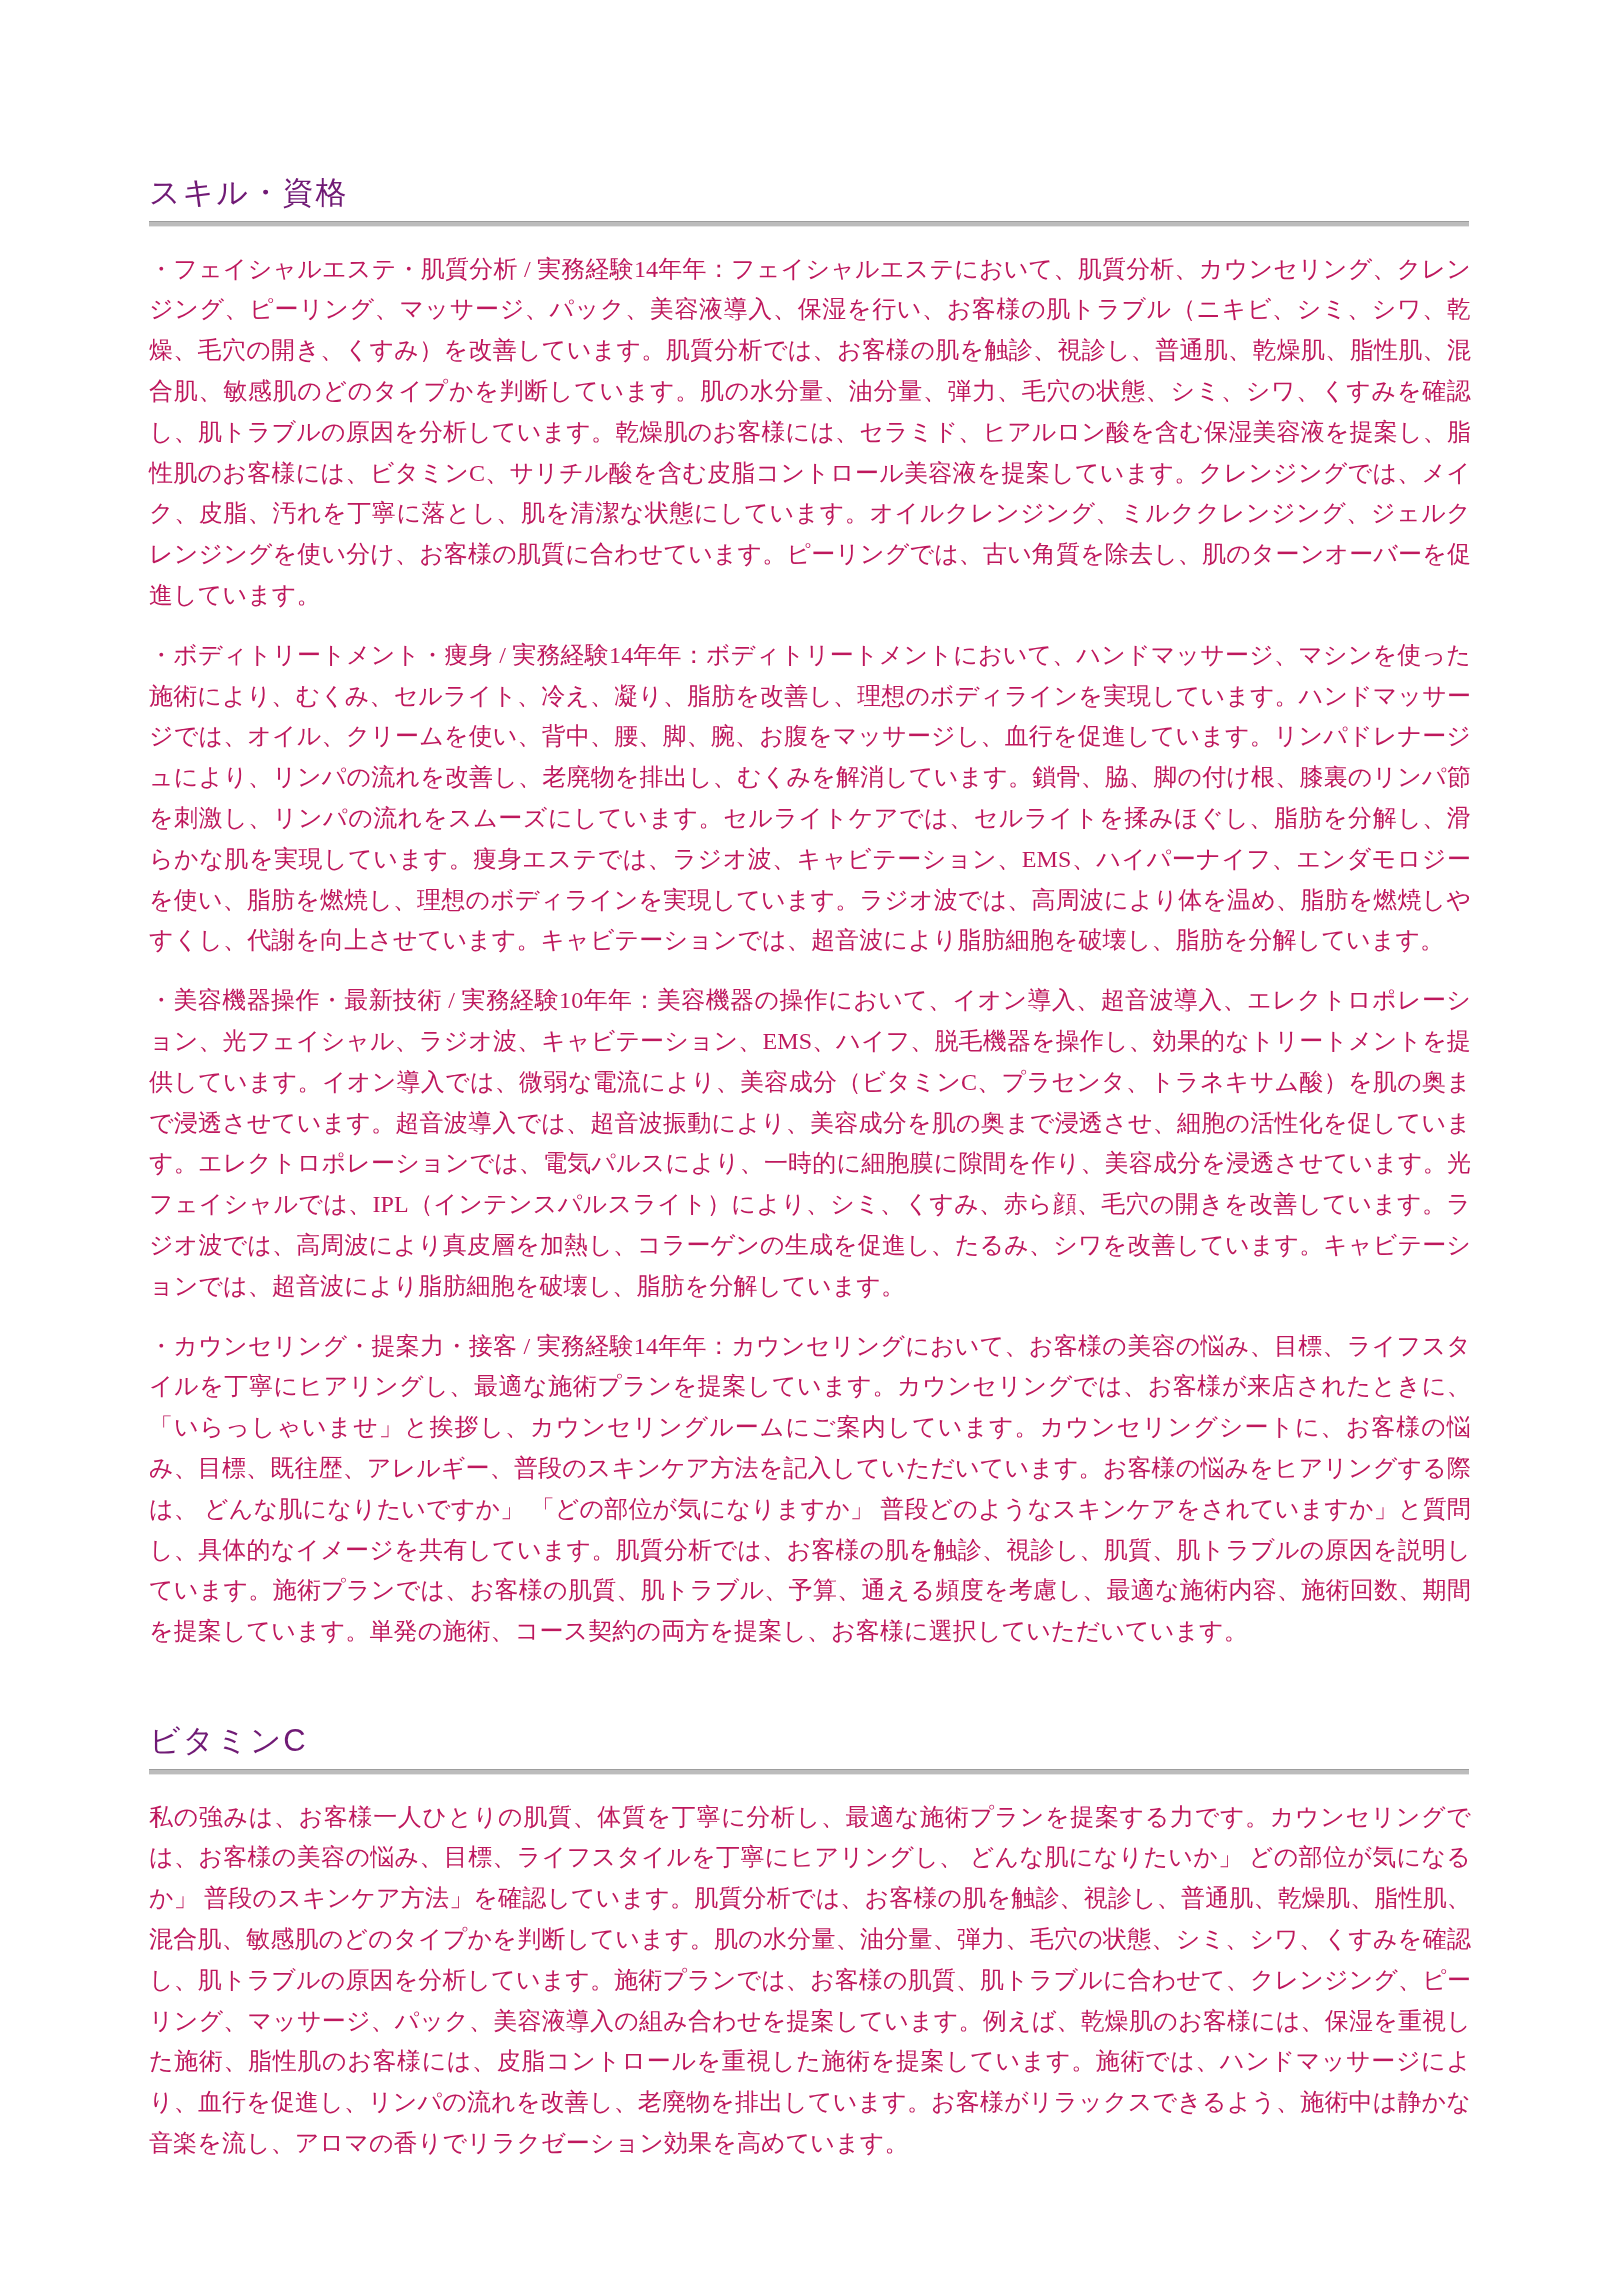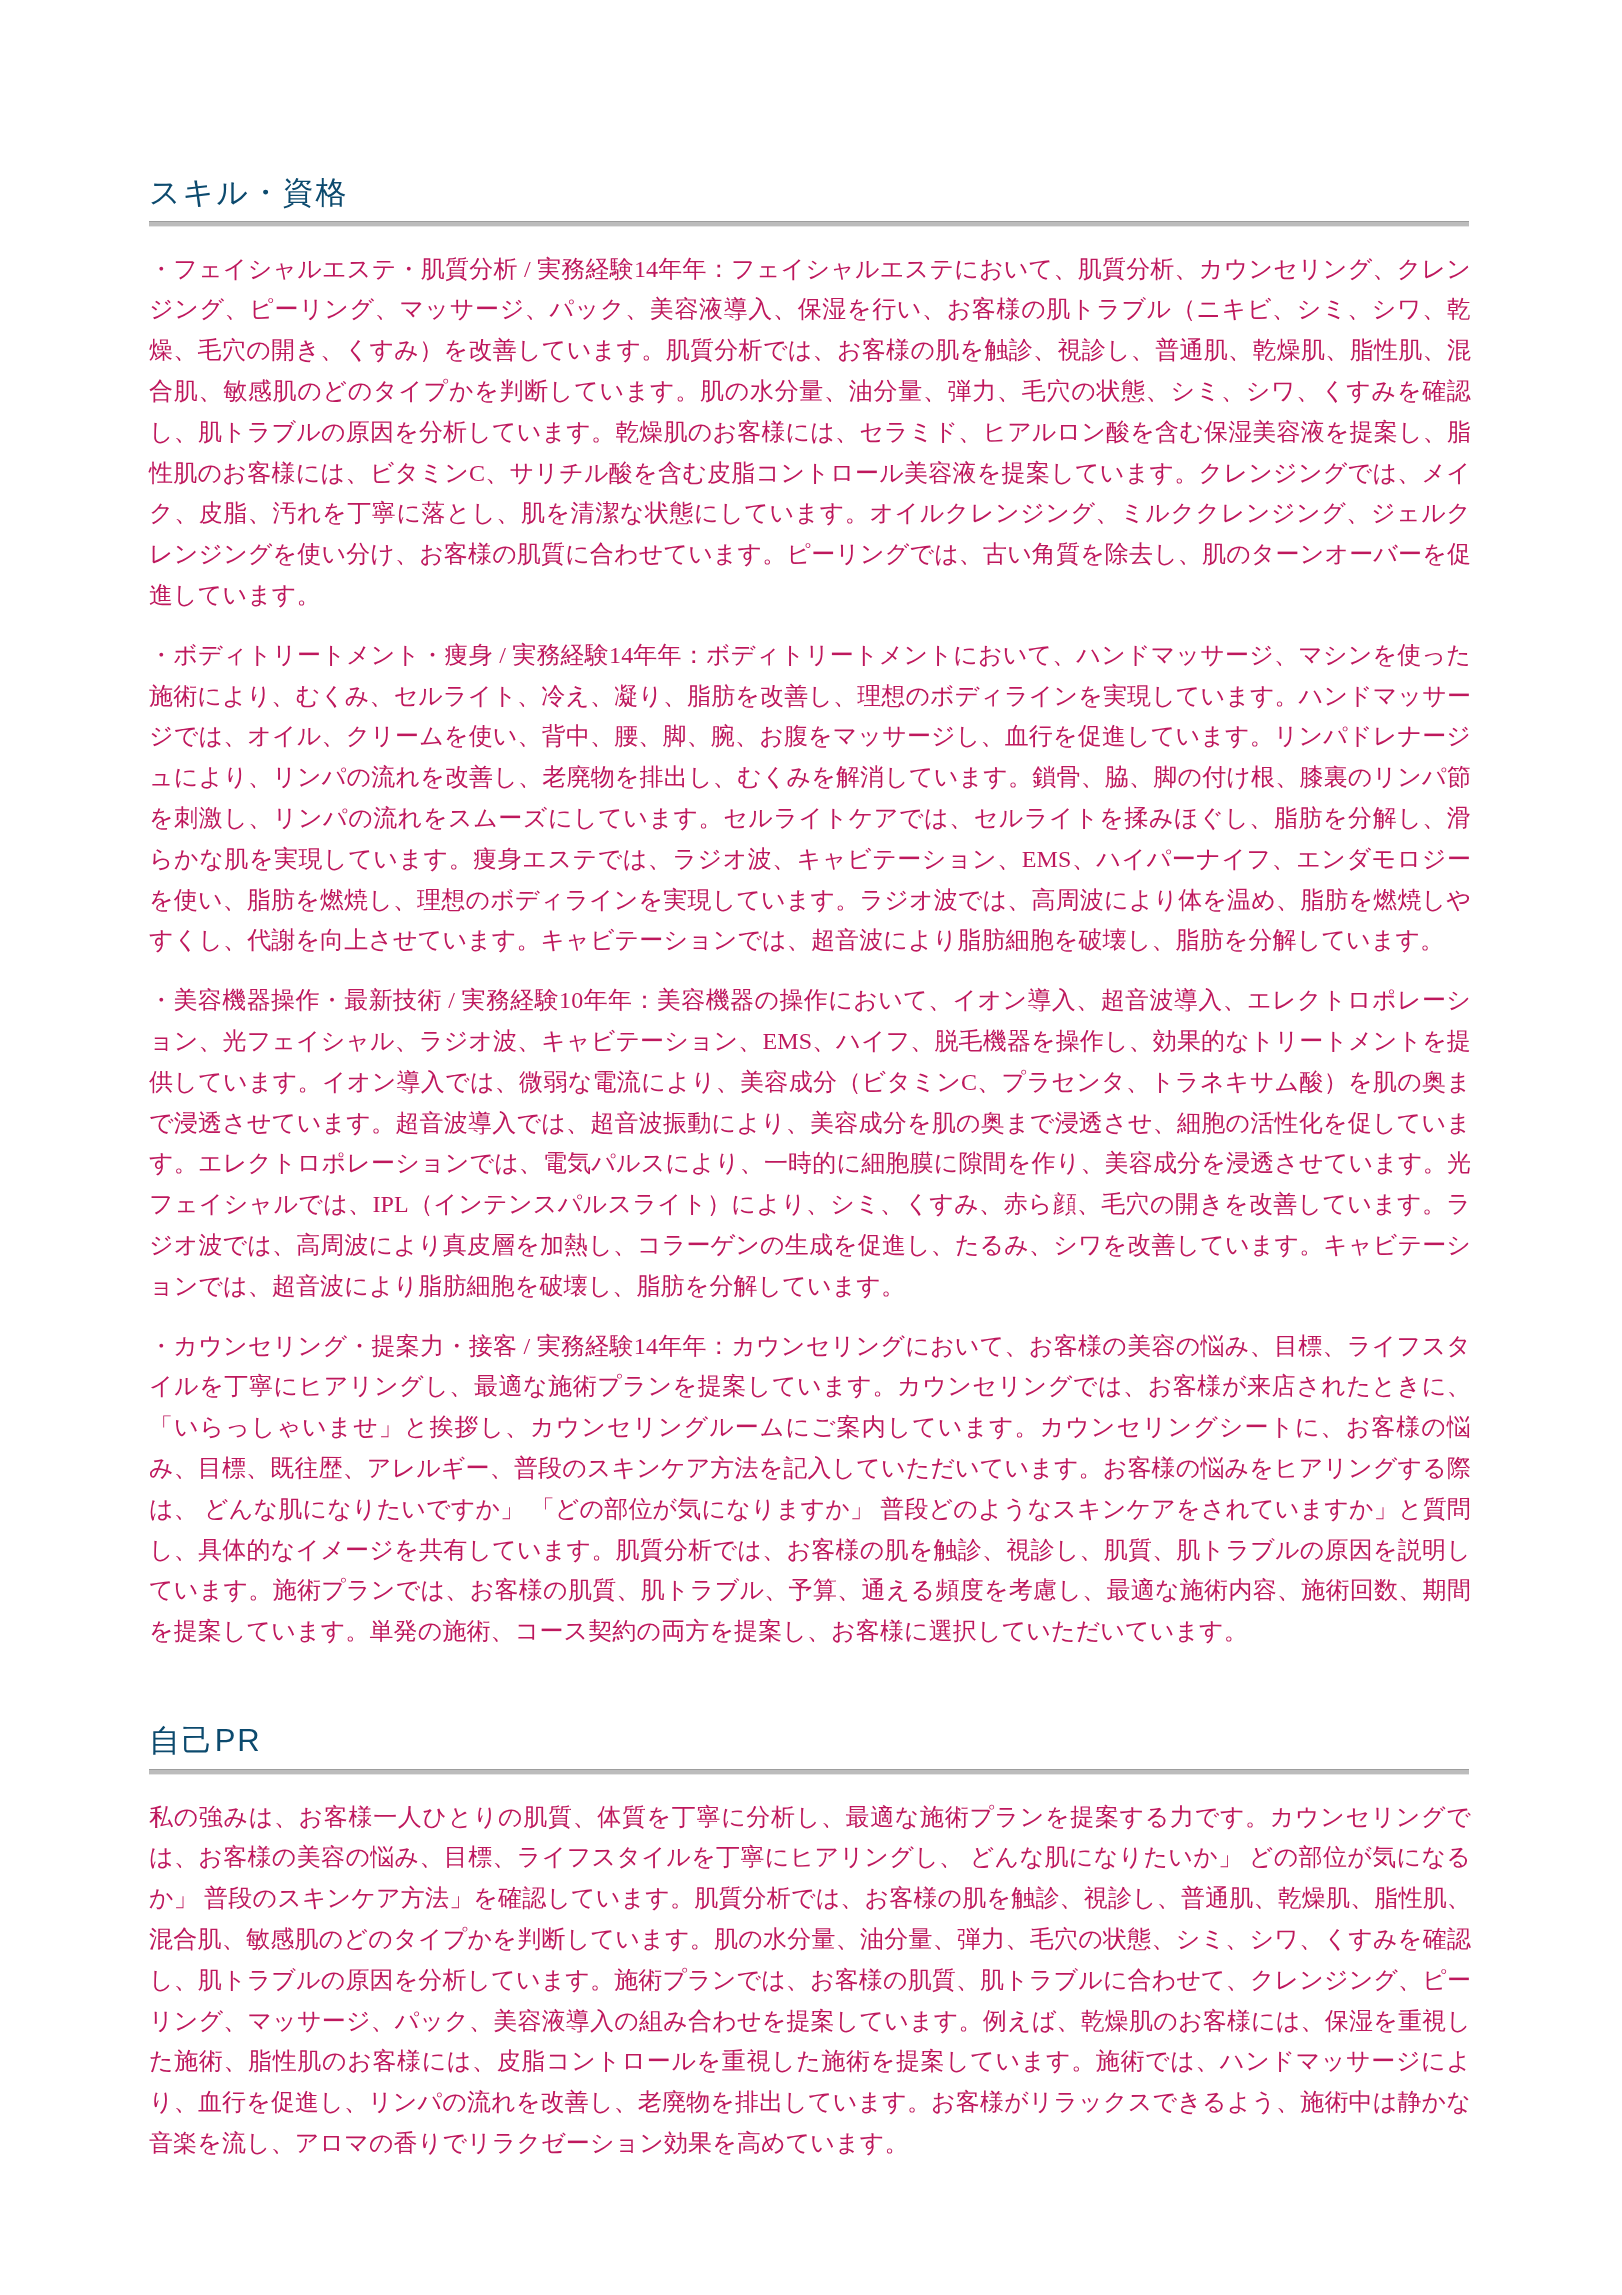--- a/index.html
+++ b/index.html
@@ -30,21 +30,21 @@
     margin: 0;
   }
   .section + .section {
     margin-top: 71px;
   }
   .section-title {
     font-size: 31px;
     line-height: 1.18;
     font-weight: 400;
     letter-spacing: 0.06em;
-    color: #0c4a6e;
+    color: #701a75;
     margin: 0 0 9.2px 0;
     padding: 0;
   }
   .section-rule {
     width: 1320px;
     height: 5.9px;
     background: linear-gradient(
         to bottom,
         #9d9d9d 0px,
         #9d9d9d 1.3px,
@@ -82,21 +82,21 @@
       <div class="section-rule"></div>
       <div class="body-block">
         <p>・フェイシャルエステ・肌質分析 / 実務経験14年年：フェイシャルエステにおいて、肌質分析、カウンセリング、クレンジング、ピーリング、マッサージ、パック、美容液導入、保湿を行い、お客様の肌トラブル（ニキビ、シミ、シワ、乾燥、毛穴の開き、くすみ）を改善しています。肌質分析では、お客様の肌を触診、視診し、普通肌、乾燥肌、脂性肌、混合肌、敏感肌のどのタイプかを判断しています。肌の水分量、油分量、弾力、毛穴の状態、シミ、シワ、くすみを確認し、肌トラブルの原因を分析しています。乾燥肌のお客様には、セラミド、ヒアルロン酸を含む保湿美容液を提案し、脂性肌のお客様には、ビタミンC、サリチル酸を含む皮脂コントロール美容液を提案しています。クレンジングでは、メイク、皮脂、汚れを丁寧に落とし、肌を清潔な状態にしています。オイルクレンジング、ミルククレンジング、ジェルクレンジングを使い分け、お客様の肌質に合わせています。ピーリングでは、古い角質を除去し、肌のターンオーバーを促進しています。</p>
         <p>・ボディトリートメント・痩身 / 実務経験14年年：ボディトリートメントにおいて、ハンドマッサージ、マシンを使った施術により、むくみ、セルライト、冷え、凝り、脂肪を改善し、理想のボディラインを実現しています。ハンドマッサージでは、オイル、クリームを使い、背中、腰、脚、腕、お腹をマッサージし、血行を促進しています。リンパドレナージュにより、リンパの流れを改善し、老廃物を排出し、むくみを解消しています。鎖骨、脇、脚の付け根、膝裏のリンパ節を刺激し、リンパの流れをスムーズにしています。セルライトケアでは、セルライトを揉みほぐし、脂肪を分解し、滑らかな肌を実現しています。痩身エステでは、ラジオ波、キャビテーション、EMS、ハイパーナイフ、エンダモロジーを使い、脂肪を燃焼し、理想のボディラインを実現しています。ラジオ波では、高周波により体を温め、脂肪を燃焼しやすくし、代謝を向上させています。キャビテーションでは、超音波により脂肪細胞を破壊し、脂肪を分解しています。</p>
         <p>・美容機器操作・最新技術 / 実務経験10年年：美容機器の操作において、イオン導入、超音波導入、エレクトロポレーション、光フェイシャル、ラジオ波、キャビテーション、EMS、ハイフ、脱毛機器を操作し、効果的なトリートメントを提供しています。イオン導入では、微弱な電流により、美容成分（ビタミンC、プラセンタ、トラネキサム酸）を肌の奥まで浸透させています。超音波導入では、超音波振動により、美容成分を肌の奥まで浸透させ、細胞の活性化を促しています。エレクトロポレーションでは、電気パルスにより、一時的に細胞膜に隙間を作り、美容成分を浸透させています。光フェイシャルでは、IPL（インテンスパルスライト）により、シミ、くすみ、赤ら顔、毛穴の開きを改善しています。ラジオ波では、高周波により真皮層を加熱し、コラーゲンの生成を促進し、たるみ、シワを改善しています。キャビテーションでは、超音波により脂肪細胞を破壊し、脂肪を分解しています。</p>
         <p>・カウンセリング・提案力・接客 / 実務経験14年年：カウンセリングにおいて、お客様の美容の悩み、目標、ライフスタイルを丁寧にヒアリングし、最適な施術プランを提案しています。カウンセリングでは、お客様が来店されたときに、「いらっしゃいませ」と挨拶し、カウンセリングルームにご案内しています。カウンセリングシートに、お客様の悩み、目標、既往歴、アレルギー、普段のスキンケア方法を記入していただいています。お客様の悩みをヒアリングする際は、 どんな肌になりたいですか」 「どの部位が気になりますか」 普段どのようなスキンケアをされていますか」と質問し、具体的なイメージを共有しています。肌質分析では、お客様の肌を触診、視診し、肌質、肌トラブルの原因を説明しています。施術プランでは、お客様の肌質、肌トラブル、予算、通える頻度を考慮し、最適な施術内容、施術回数、期間を提案しています。単発の施術、コース契約の両方を提案し、お客様に選択していただいています。</p>
       </div>
     </section>
 
     <section class="section">
-      <h2 class="section-title">自己PR</h2>
+      <h2 class="section-title">ビタミンC</h2>
       <div class="section-rule"></div>
       <div class="body-block">
         <p>私の強みは、お客様一人ひとりの肌質、体質を丁寧に分析し、最適な施術プランを提案する力です。カウンセリングでは、お客様の美容の悩み、目標、ライフスタイルを丁寧にヒアリングし、 どんな肌になりたいか」 どの部位が気になるか」 普段のスキンケア方法」を確認しています。肌質分析では、お客様の肌を触診、視診し、普通肌、乾燥肌、脂性肌、混合肌、敏感肌のどのタイプかを判断しています。肌の水分量、油分量、弾力、毛穴の状態、シミ、シワ、くすみを確認し、肌トラブルの原因を分析しています。施術プランでは、お客様の肌質、肌トラブルに合わせて、クレンジング、ピーリング、マッサージ、パック、美容液導入の組み合わせを提案しています。例えば、乾燥肌のお客様には、保湿を重視した施術、脂性肌のお客様には、皮脂コントロールを重視した施術を提案しています。施術では、ハンドマッサージにより、血行を促進し、リンパの流れを改善し、老廃物を排出しています。お客様がリラックスできるよう、施術中は静かな音楽を流し、アロマの香りでリラクゼーション効果を高めています。</p>
       </div>
     </section>
 
   </div>
 </div>
 
 

